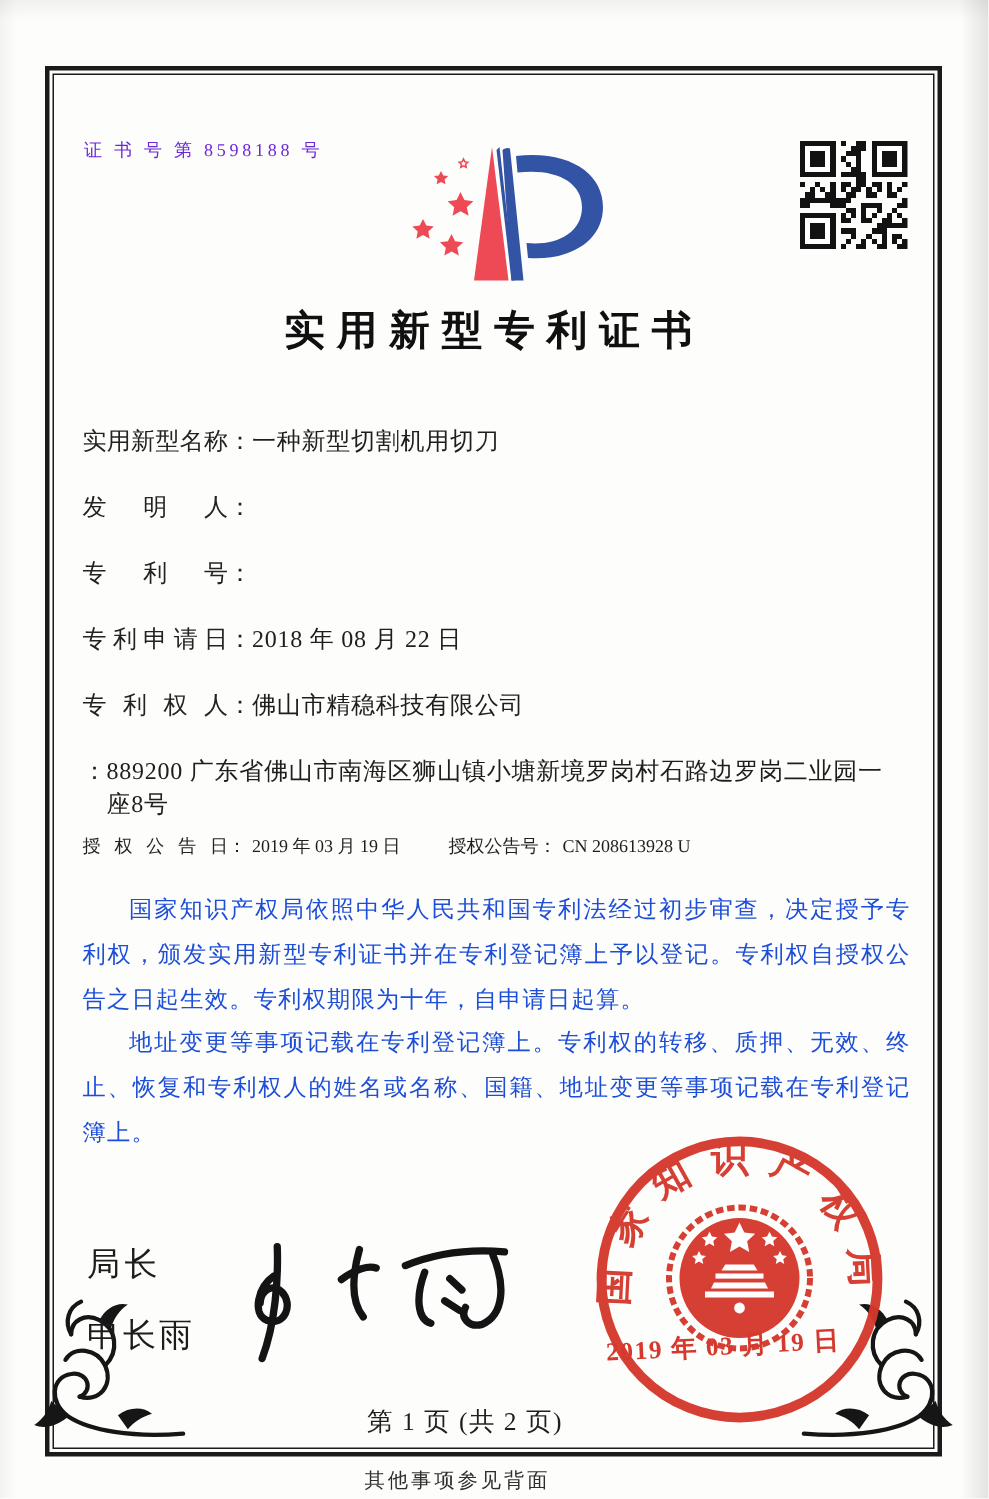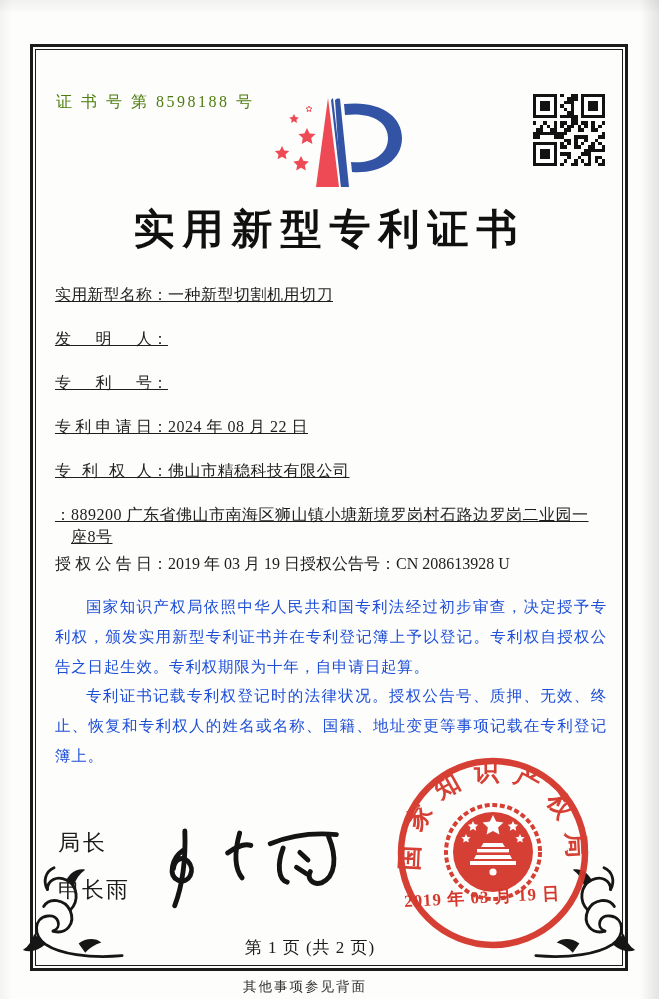--- a/index.html
+++ b/index.html
@@ -11,34 +11,34 @@
   }
   .edge-shade{position:absolute;inset:0;pointer-events:none;
     background:linear-gradient(90deg,rgba(0,0,0,.04),rgba(0,0,0,0) 12px,rgba(0,0,0,0) 640px,rgba(0,0,0,.10)),
                linear-gradient(180deg,rgba(0,0,0,.05),rgba(0,0,0,0) 14px);}
   .frame{position:absolute;left:30px;top:44px;width:592px;height:921px;
     border:3px solid #1b1b1b;}
   .frame-inner{position:absolute;inset:2px;border:1px solid #1b1b1b;}
   .flourish{position:absolute;width:104px;height:104px;}
   .flourish.fl-left{left:20px;top:864px;}
   .flourish.fl-right{left:534px;top:864px;transform:scaleX(-1);}
-  .cert-number{position:absolute;left:56px;top:92px;font-size:16px;letter-spacing:2.5px;color:#4d7c0f;}
+  .cert-number{position:absolute;left:56px;top:92px;font-size:12px;letter-spacing:2.5px;color:#6d28d9;}
   .qr{position:absolute;left:533px;top:94px;width:72px;height:72px;}
   .logo{position:absolute;left:252px;top:90px;width:178px;height:102px;}
   .title{position:absolute;left:0;top:202px;width:100%;text-align:center;
-    font-size:41px;font-weight:700;letter-spacing:8px;color:#101010;}
+    font-size:27px;font-weight:700;letter-spacing:8px;color:#101010;}
   .fields{position:absolute;left:55px;top:284px;width:540px;font-size:16px;}
-  .row{display:flex;margin-bottom:22px;line-height:22px;text-decoration:underline;}
+  .row{display:flex;margin-bottom:22px;line-height:22px;}
   .flabel{display:inline-block;width:97px;text-align:justify;text-align-last:justify;
     flex:0 0 97px;color:#232323;}
   .fcolon{flex:0 0 16px;}
   .fvalue{flex:1;letter-spacing:.5px;}
-  .grant-row{position:absolute;left:55px;top:553px;width:555px;font-size:16px;display:flex;line-height:22px;}
+  .grant-row{position:absolute;left:55px;top:553px;width:555px;font-size:12px;display:flex;line-height:22px;}
   .grant-pair{display:flex;}
-  .grant-pair.second{}
+  .grant-pair.second{margin-left:32px;}
   .paragraphs{position:absolute;left:55px;top:592px;width:552px;
     font-size:15.5px;line-height:1.92;letter-spacing:.8px;text-align:justify;color:#1d4ed8;}
   .paragraphs p{margin:0;text-indent:2em;}
   .sig-block{position:absolute;left:58px;top:828px;font-size:22px;letter-spacing:3px;color:#1c1c1c;}
   .sig-block .line2{margin-top:17px;letter-spacing:2px;}
   .signature{position:absolute;left:146px;top:818px;width:205px;height:92px;transform:rotate(-2deg);}
   .seal{position:absolute;left:388px;top:755px;width:210px;height:205px;opacity:.96;}
   .seal-date{position:absolute;left:404px;top:886px;font-size:17px;font-weight:700;
     color:#d5382c;letter-spacing:1px;transform:rotate(-3deg);white-space:nowrap;}
   .page-info{position:absolute;left:0;top:936px;width:620px;text-align:center;font-size:17px;letter-spacing:1px;}
@@ -246,21 +246,21 @@
     <span class="flabel">发明人</span>
       <span class="fcolon">：</span>
   </div>
   <div class="row">
     <span class="flabel">专利号</span>
       <span class="fcolon">：</span>
   </div>
   <div class="row">
     <span class="flabel">专利申请日</span>
       <span class="fcolon">：</span>
-      <span class="fvalue">2024 年 08 月 22 日</span>
+      <span class="fvalue">2018 年 08 月 22 日</span>
   </div>
   <div class="row">
     <span class="flabel">专利权人</span>
       <span class="fcolon">：</span>
       <span class="fvalue">佛山市精稳科技有限公司</span>
   </div>
   <div class="row">
       <span class="fcolon">：</span>
       <span class="fvalue">889200 广东省佛山市南海区狮山镇小塘新境罗岗村石路边罗岗二业园一座8号</span>
   </div>
@@ -274,21 +274,21 @@
   </div>
   <div class="grant-pair second">
     <span>授权公告号</span>
       <span class="fcolon">：</span>
       <span>CN 208613928 U</span>
   </div>
 </div>
 
 <div class="paragraphs">
   <p>国家知识产权局依照中华人民共和国专利法经过初步审查，决定授予专利权，颁发实用新型专利证书并在专利登记簿上予以登记。专利权自授权公告之日起生效。专利权期限为十年，自申请日起算。</p>
-  <p>专利证书记载专利权登记时的法律状况。授权公告号、质押、无效、终止、恢复和专利权人的姓名或名称、国籍、地址变更等事项记载在专利登记簿上。</p>
+  <p>地址变更等事项记载在专利登记簿上。专利权的转移、质押、无效、终止、恢复和专利权人的姓名或名称、国籍、地址变更等事项记载在专利登记簿上。</p>
 </div>
 
 <div class="sig-block">
   <div>局长</div>
   <div class="line2">申长雨</div>
 </div>
 
 <svg class="signature" viewBox="0 0 210 92">
   <g fill="none" stroke="#141414" stroke-width="5" stroke-linecap="round" stroke-linejoin="round">
     <path d="M38,30 C27,37 22,55 32,60 C44,65 51,50 43,41 C37,35 29,39 28,48"></path>

